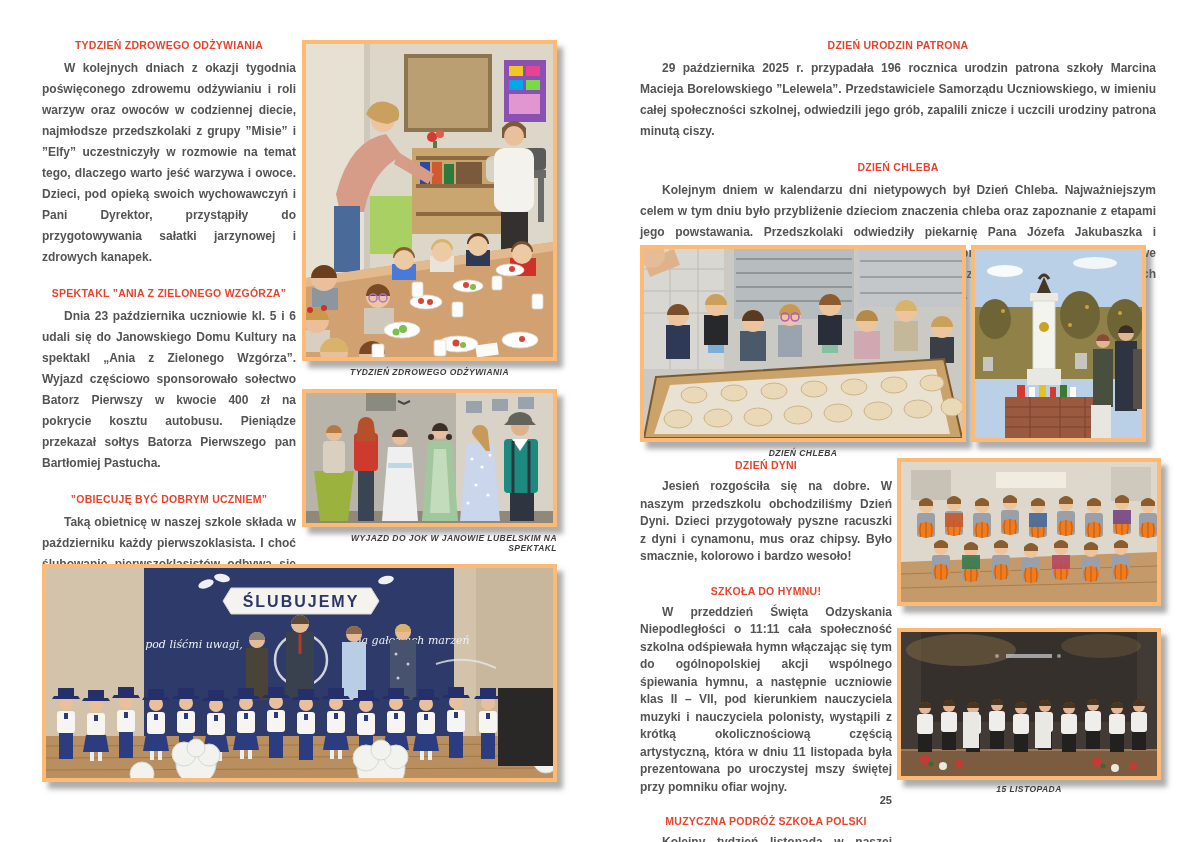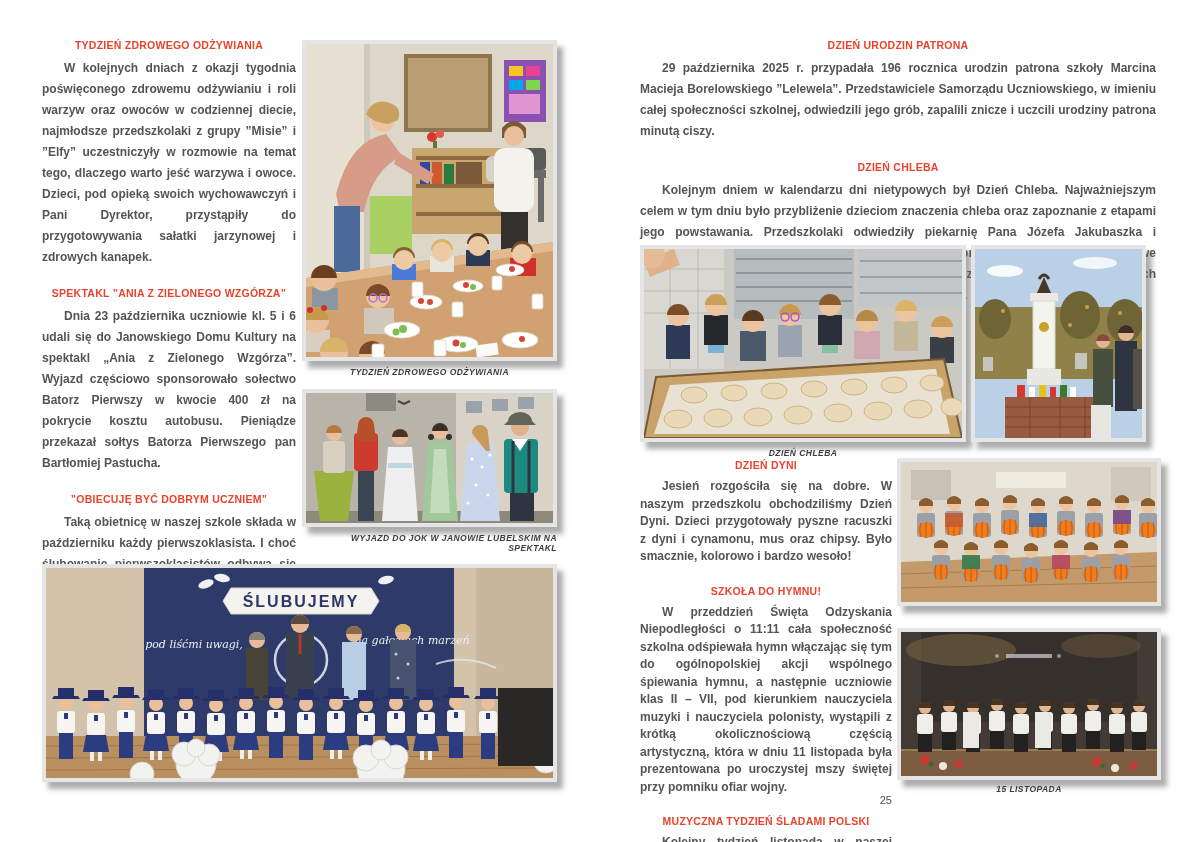--- a/index.html
+++ b/index.html
@@ -12,29 +12,29 @@
   .heading{
     font-size:10.5px;font-weight:700;color:#e8432c;text-align:center;
     letter-spacing:.25px;margin:0 0 6px 0;line-height:14px;
   }
   .body-text{
     font-size:12px;font-weight:600;color:#545454;line-height:21px;
     text-align:justify;text-indent:22px;margin:0;
   }
   .tight .body-text{line-height:17.5px;}
   .frame{
-    position:absolute;background:#e5e5e5;padding:4px;box-sizing:border-box;
+    position:absolute;background:#fdba74;padding:4px;box-sizing:border-box;
     box-shadow:6px 7px 5px rgba(105,105,105,.55);
   }
   .frame svg{display:block;}
   .cap{
     position:absolute;font-size:8.5px;font-style:italic;font-weight:700;
     color:#3d3d3d;text-align:center;letter-spacing:.45px;
   }
-  .pagenum{position:absolute;font-size:11px;font-weight:400;color:#4a4a4a;}
+  .pagenum{position:absolute;font-size:11px;font-weight:700;color:#4a4a4a;}
 </style>
 </head>
 <body>
 
 <div class="spread">
 
   <div class="textcol" style="left:42px;top:38px;width:254px;">
     <div class="section">
       <h3 class="heading">TYDZIEŃ ZDROWEGO ODŻYWIANIA</h3>
       <p class="body-text">W kolejnych dniach z okazji tygodnia poświęconego zdrowemu odżywianiu i roli warzyw oraz owoców w codziennej diecie, najmłodsze przedszkolaki z grupy ”Misie” i ”Elfy” uczestniczyły w rozmowie na temat tego, dlaczego warto jeść warzywa i owoce. Dzieci, pod opieką swoich wychowawczyń i Pani Dyrektor, przystąpiły do przygotowywania sałatki jarzynowej i zdrowych kanapek.</p>
@@ -463,21 +463,21 @@
   <div class="textcol tight" style="left:640px;top:458px;width:252px;">
     <div class="section">
       <h3 class="heading">DZIEŃ DYNI</h3>
       <p class="body-text">Jesień rozgościła się na dobre. W naszym przedszkolu obchodziliśmy Dzień Dyni. Dzieci przygotowały pyszne racuszki z dyni i cynamonu, mus oraz chipsy. Było smacznie, kolorowo i bardzo wesoło!</p>
     </div>
     <div class="section">
       <h3 class="heading">SZKOŁA DO HYMNU!</h3>
       <p class="body-text">W przeddzień Święta Odzyskania Niepodległości o 11:11 cała społeczność szkolna odśpiewała hymn włączając się tym do ogólnopolskiej akcji wspólnego śpiewania hymnu, a następnie uczniowie klas II – VII, pod kierunkiem nauczyciela muzyki i nauczyciela polonisty, wystąpili z krótką okolicznościową częścią artystyczną, która w dniu 11 listopada była prezentowana po uroczystej mszy świętej przy pomniku ofiar wojny.</p>
     </div>
     <div class="section">
-      <h3 class="heading">MUZYCZNA TYDZIEŃ ŚLADAMI POLSKI</h3>
+      <h3 class="heading">MUZYCZNA PODRÓŻ SZKOŁA POLSKI</h3>
       <p class="body-text">Kolejny tydzień listopada w naszej szkole był wycieczkowy. 18 listopad uczniowie klas 1-3 byli</p>
     </div>
   </div>
 
   <div class="frame" style="left:897px;top:458px;width:264px;height:148px;">
     <svg width="256" height="140" viewBox="0 0 256 140">
       <defs>
         <g id="pk">
           <circle cx="0" cy="-14" r="7" fill="#ecc49e"></circle>
           <path d="M-7,-18 q7,-8 14,0 l0,4 l-14,0 z" fill="#8a5c2e"></path>

